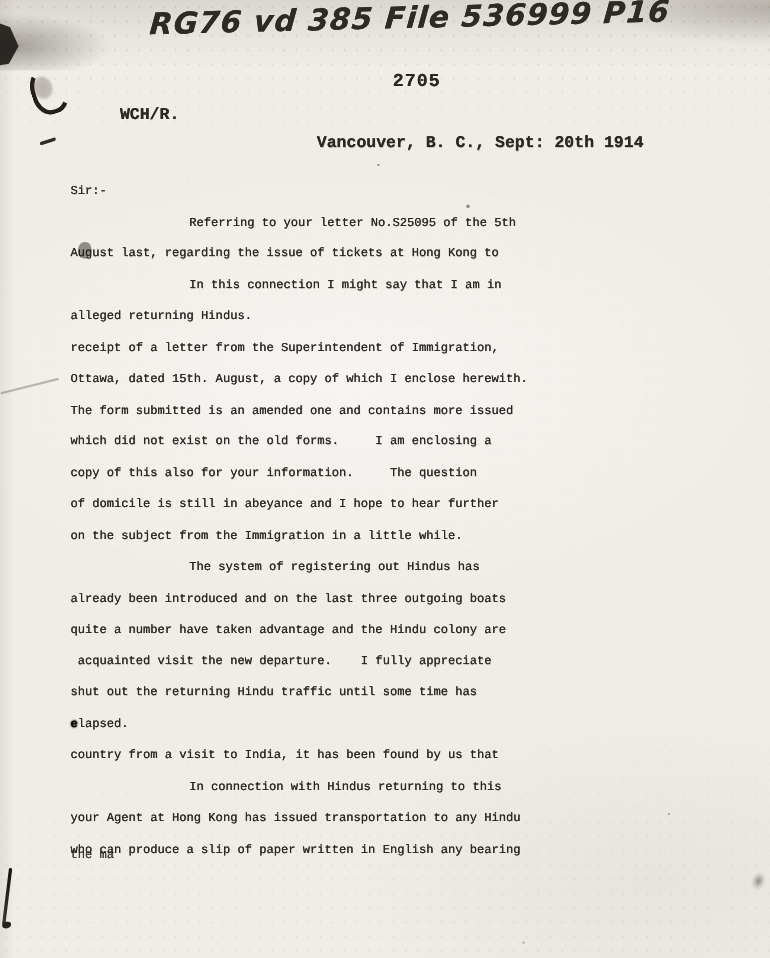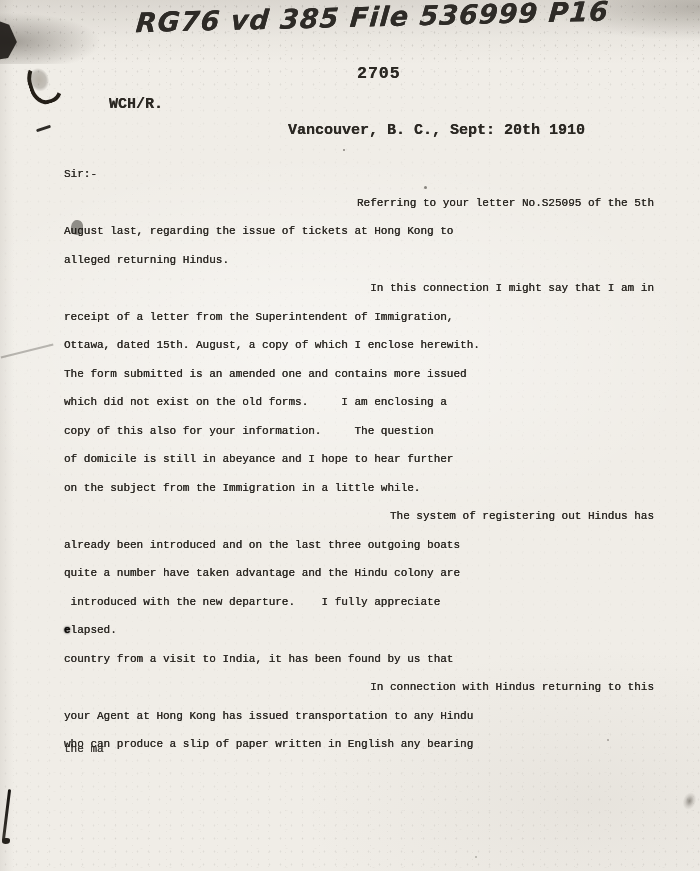--- a/index.html
+++ b/index.html
@@ -38,21 +38,21 @@
   
   .tw{ text-shadow:0 0 .6px rgba(22,19,15,.8), .4px .3px 0 rgba(22,19,15,.22); }
   .page-number{position:absolute;left:357px;top:64px;font-size:16.5px;font-weight:bold;letter-spacing:1px;}
   .reference{position:absolute;left:77px;top:96px;font-size:15px;font-weight:600;margin-left:32px;}
   .dateline{position:absolute;left:288px;top:122px;font-size:15px;font-weight:600;}
   .letter-body{
     position:absolute;left:64px;top:160px;width:590px;
     font-size:11px;line-height:28.5px;
   }
   .ln{white-space:pre;position:relative;}
-  .ind{text-indent:108px;text-align:right;}
+  .ind{text-indent:108px;}
   .inked::first-letter{font-weight:bold;color:#0c0a08;text-shadow:0 0 1.3px #000,0 0 2.2px rgba(0,0,0,.65);}
   .under{position:absolute;left:0;top:5px;opacity:.9;}
   .overtype-smudge{position:absolute;left:7px;top:3px;width:12px;height:15px;
     background:rgba(25,22,18,.45);border-radius:45%;transform:rotate(8deg);}
   
   .handwriting{
     position:absolute;left:136px;top:2px;width:420px;
     font-family:"DejaVu Sans",sans-serif;font-style:italic;font-weight:600;
     font-size:27px;letter-spacing:1px;color:#2e2b27;
     transform:rotate(-1.4deg) skewX(-6deg);
@@ -104,42 +104,43 @@
   <div class="edge-smudge"></div>
   <div class="stray-dot d1"></div>
   <div class="stray-dot d2"></div>
   <div class="stray-dot d3"></div>
   <div class="stray-dot d4"></div>
 
   <div class="handwriting">RG76 vd 385 File 536999 P16</div>
 
   <div class="page-number tw">2705</div>
   <div class="reference tw">WCH/R.</div>
-  <div class="dateline tw">Vancouver, B. C., Sept: 20th 1910</div>
+  <div class="dateline tw">Vancouver, B. C., Sept: 20th 1914</div>
 
   <div class="letter-body tw">
     <div class="ln">Sir:-</div>
 
     <div class="ln ind">Referring to your letter No.S25095 of the 5th</div>
     <div class="ln"><span>August last, regarding the issue of tickets at Hong Kong to</span><i class="overtype-smudge"></i></div>
+    <div class="ln ind">In this connection I might say that I am in</div>
+
     <div class="ln">alleged returning Hindus.</div>
-
-    <div class="ln ind">In this connection I might say that I am in</div>
     <div class="ln">receipt of a letter from the Superintendent of Immigration,</div>
     <div class="ln">Ottawa, dated 15th. August, a copy of which I enclose herewith.</div>
     <div class="ln">The form submitted is an amended one and contains more issued</div>
     <div class="ln">which did not exist on the old forms.     I am enclosing a</div>
     <div class="ln">copy of this also for your information.     The question</div>
     <div class="ln">of domicile is still in abeyance and I hope to hear further</div>
     <div class="ln">on the subject from the Immigration in a little while.</div>
 
     <div class="ln ind">The system of registering out Hindus has</div>
     <div class="ln">already been introduced and on the last three outgoing boats</div>
     <div class="ln">quite a number have taken advantage and the Hindu colony are</div>
-    <div class="ln"> introduced with the new departure.    I fully appreciate</div>
+    <div class="ln"> acquainted visit the new departure.    I fully appreciate</div>
+    <div class="ln">shut out the returning Hindu traffic until some time has</div>
     <div class="ln inked">elapsed.</div>
 
     <div class="ln">country from a visit to India, it has been found by us that</div>
     <div class="ln ind">In connection with Hindus returning to this</div>
     <div class="ln">your Agent at Hong Kong has issued transportation to any Hindu</div>
     <div class="ln"><span class="under">the ma</span><span>who can produce a slip of paper written in English any bearing</span></div>
   </div>
 
   <div class="speckle"></div>
 </div>

